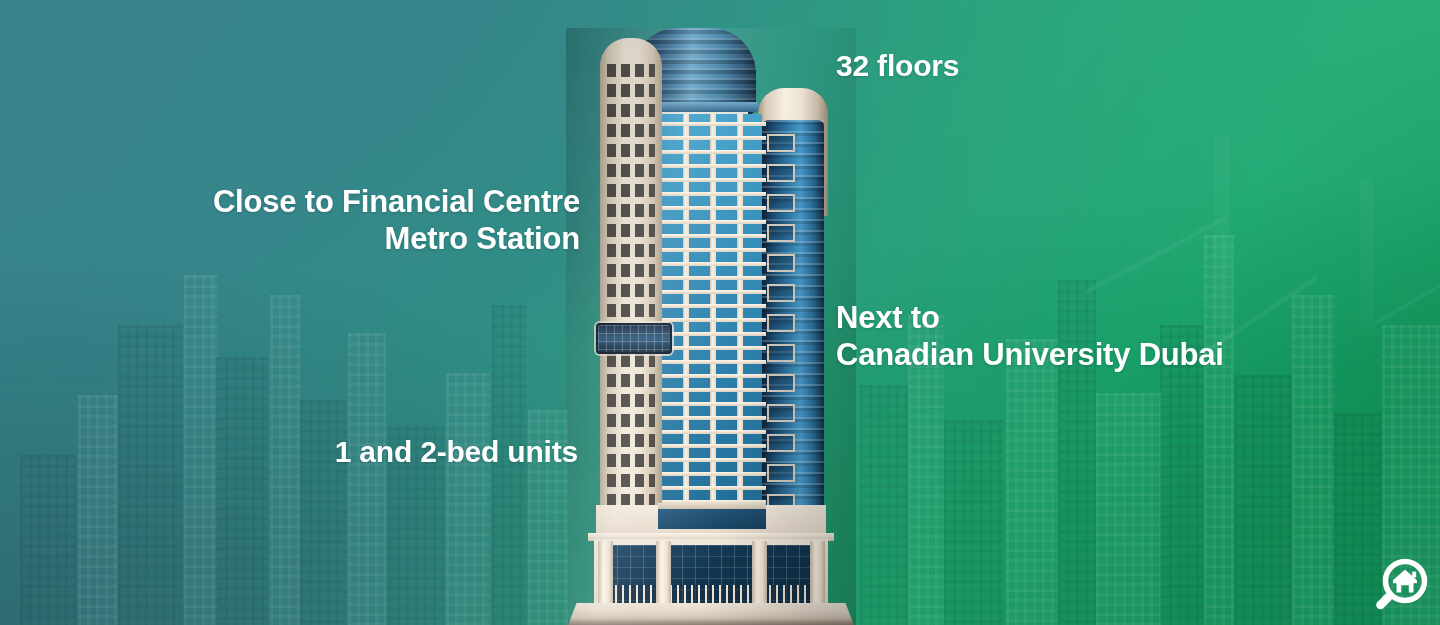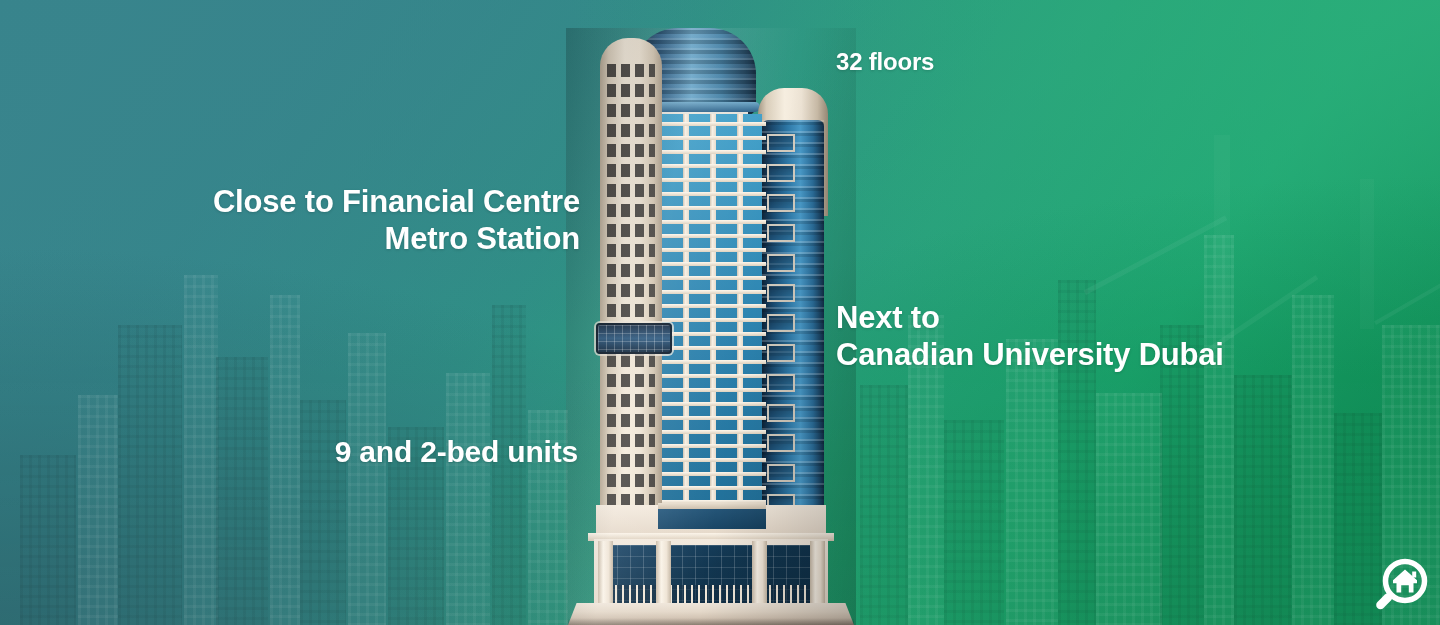--- a/index.html
+++ b/index.html
@@ -62,21 +62,21 @@
     background:linear-gradient(to top, rgba(255,255,255,.05), rgba(255,255,255,0));
   }
 
   
   .cap{
     position:absolute;color:#ffffff;font-weight:700;
     letter-spacing:-0.2px;line-height:1.18;
     text-shadow:0 1px 3px rgba(0,0,0,.16);
     white-space:pre-line;
   }
-  #cap-floors{left:836px;top:48px;font-size:24px;}
+  #cap-floors{left:836px;top:48px;font-size:30px;}
   #cap-metro{left:100px;top:184px;width:480px;text-align:right;font-size:31px;}
   #cap-uni{left:836px;top:300px;font-size:31px;}
   #cap-beds{left:160px;top:434px;width:418px;text-align:right;font-size:30px;}
 
   
   #tower{position:absolute;left:566px;top:28px;width:290px;height:597px;}
   .t{position:absolute;}
 
   
   .plat{
@@ -455,21 +455,21 @@
   </div>
 
   <div class="cap" id="cap-floors">32 floors</div>
 
   <div class="cap" id="cap-uni">Next to
 Canadian University Dubai</div>
 
   <div class="cap" id="cap-metro">Close to Financial Centre
 Metro Station</div>
 
-  <div class="cap" id="cap-beds">9 and 2-bed units</div>
+  <div class="cap" id="cap-beds">1 and 2-bed units</div>
 
   <div id="logo">
     <svg width="56" height="56" viewBox="0 0 56 56">
 
       <rect x="2.5" y="39" width="19" height="8.5" rx="4.25" transform="rotate(-45 12 43)" fill="#ffffff"></rect>
 
       <circle cx="33" cy="23" r="19.5" fill="none" stroke="#ffffff" stroke-width="5.5"></circle>
 
       <path d="M33 11.5 L45 22.2 L45 25.2 L41.5 25.2 L41.5 34.5
                L36.8 34.5 L36.8 27.2 L29.2 27.2 L29.2 34.5

